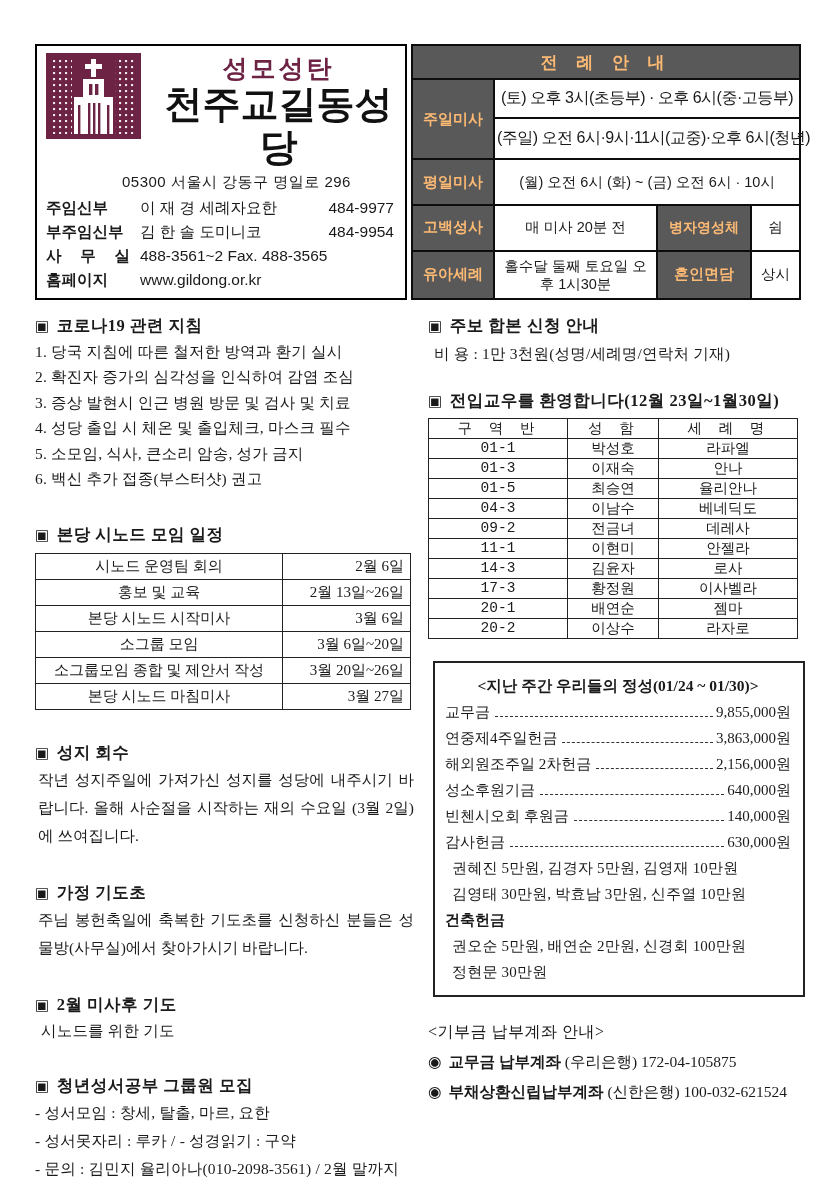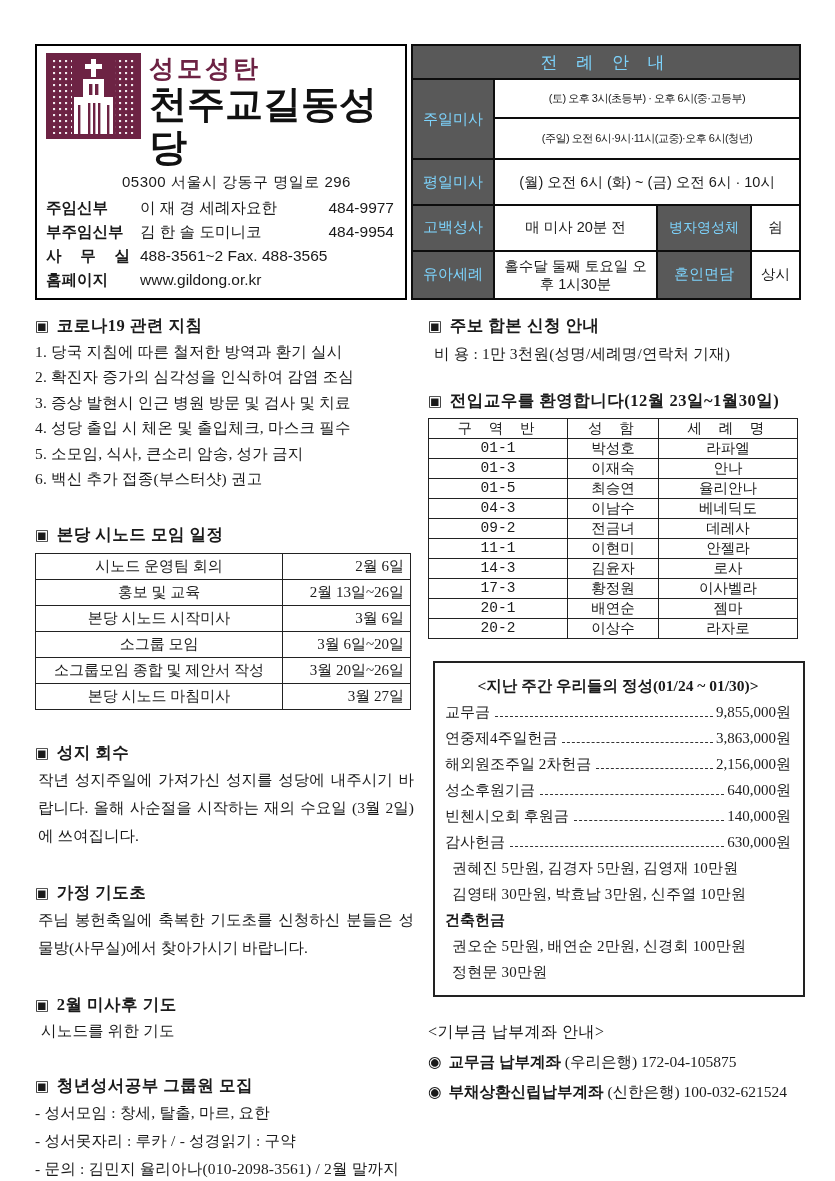--- a/index.html
+++ b/index.html
@@ -4,40 +4,40 @@
 <style>
   html,body{margin:0;padding:0;background:#fff;}
   .page{position:relative;width:835px;height:1181px;box-sizing:border-box;
         padding:44px 30px 0 35px;background:#fff;overflow:hidden;
         font-family:"Liberation Serif","DejaVu Serif",serif;color:#1a1a1a;}
 
   
   .masthead{display:flex;gap:4px;align-items:stretch;}
   .church-box{width:372px;box-sizing:border-box;border:2px solid #000;
               padding:7px 9px 6px 9px;font-family:"Liberation Sans","DejaVu Sans",sans-serif;}
-  .brand-row{display:flex;gap:8px;}
+  .brand-row{display:flex;gap:20px;text-align:center;}
   .logo{flex:0 0 auto;}
   .brand-text{padding-top:2px;}
   .motto{color:#6d2344;font-weight:bold;font-size:25px;letter-spacing:3px;line-height:1.1;}
   .church-name{color:#111;font-weight:800;font-size:38px;letter-spacing:0px;line-height:1.15;}
   .address{font-size:15px;margin:3px 0 4px 76px;letter-spacing:0.5px;}
   .info-row{display:flex;align-items:baseline;font-size:15.5px;line-height:24px;}
   .info-row .lbl{width:84px;font-weight:bold;text-align:justify;text-align-last:justify;
                  -moz-text-align-last:justify;margin-right:10px;flex:0 0 auto;}
   .info-row .val{white-space:nowrap;}
   .info-row .ph{margin-left:auto;padding-right:2px;}
 
   
   table.liturgy{border-collapse:collapse;table-layout:fixed;width:388px;
                 font-family:"Liberation Sans","DejaVu Sans",sans-serif;}
   table.liturgy td{border:2px solid #0d0d0d;text-align:center;vertical-align:middle;
                    padding:1px 2px;box-sizing:border-box;}
-  table.liturgy .dk{background:#595959;color:#7dd3fc;font-weight:normal;font-size:15px;}
+  table.liturgy .dk{background:#595959;color:#fdba74;font-weight:bold;font-size:15px;}
   table.liturgy .ttl{font-size:17px;letter-spacing:7px;height:30px;}
-  table.liturgy .small{font-size:11px;letter-spacing:-0.5px;white-space:nowrap;}
+  table.liturgy .small{font-size:16px;letter-spacing:-0.5px;white-space:nowrap;}
   table.liturgy .mid{font-size:14.5px;}
 
   
   .cols{display:flex;gap:14px;margin-top:13px;}
   .col{box-sizing:border-box;}
   .col.left{width:384px;}
   .col.right{width:382px;}
 
   .section{margin-top:30px;}
   .section:first-child{margin-top:0;}

